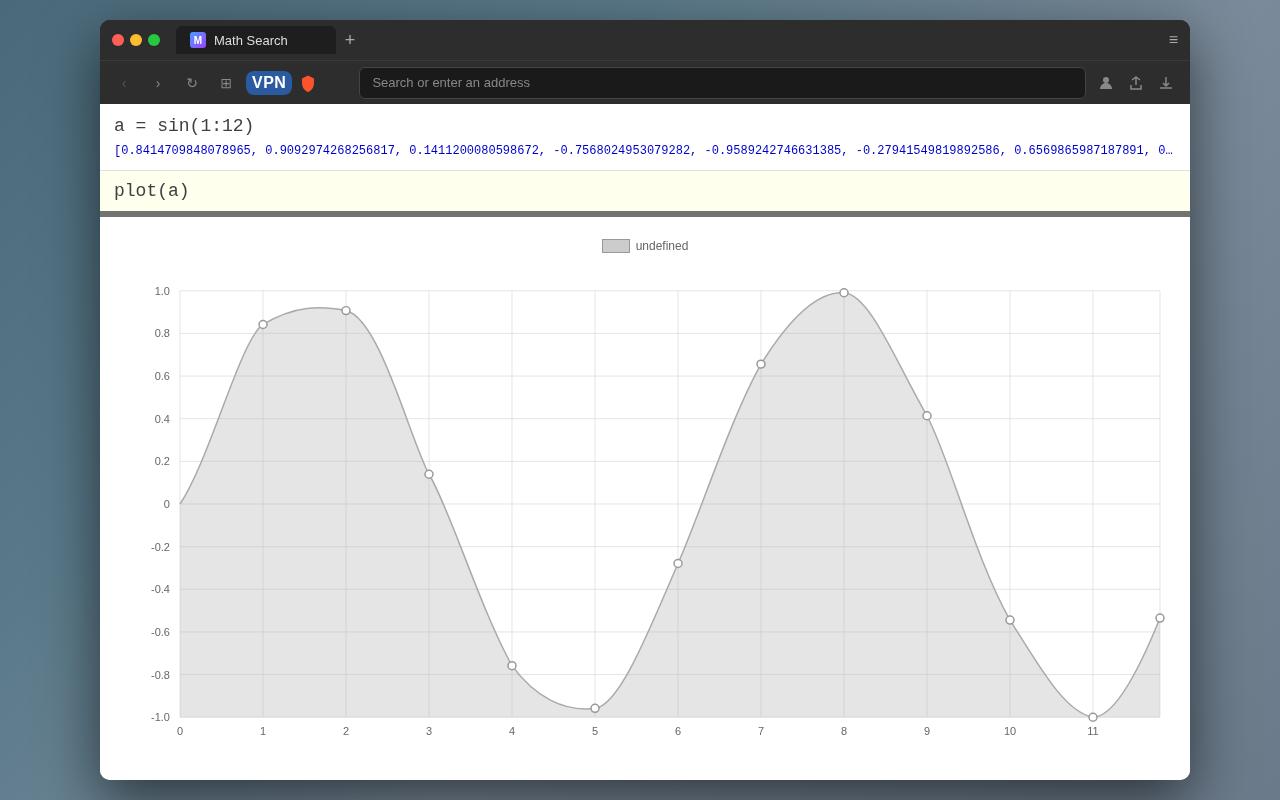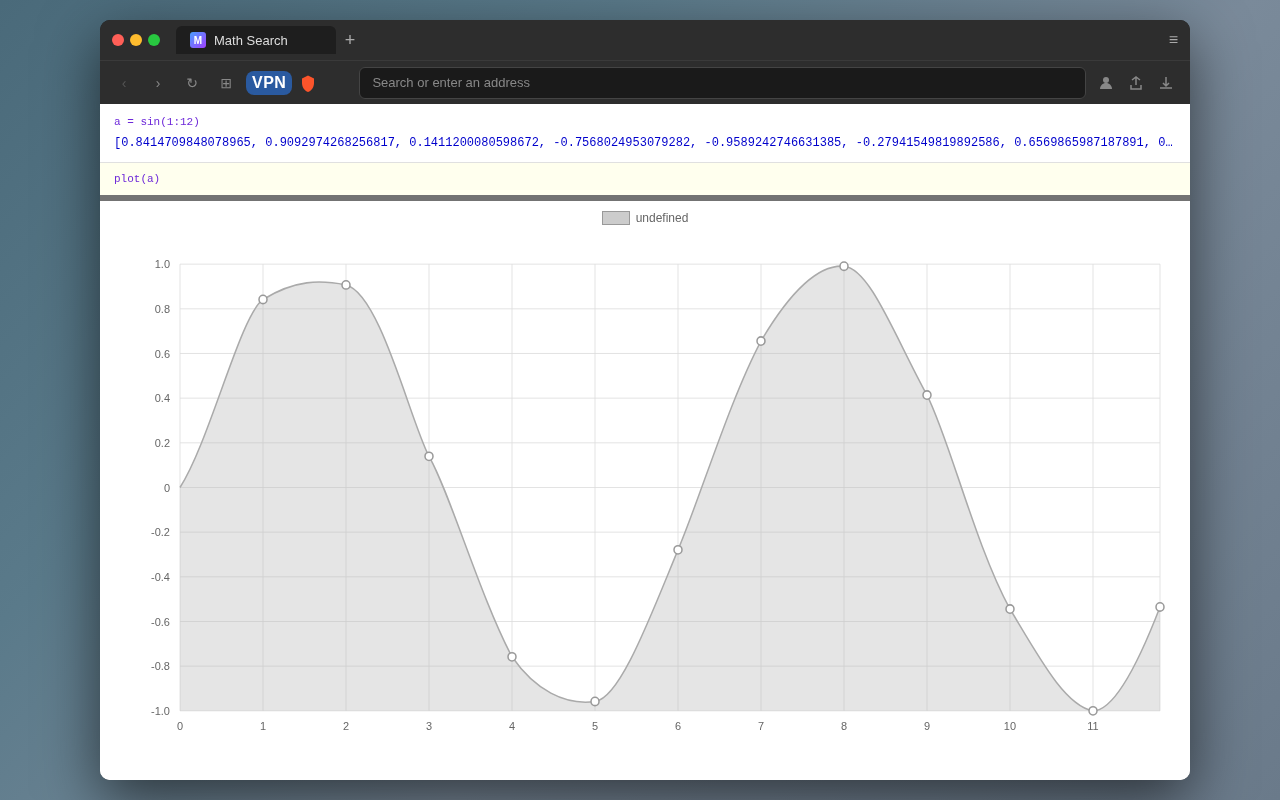--- a/index.html
+++ b/index.html
@@ -200,22 +200,22 @@
       flex-direction: column;
     }
 
     .cell-area {
       padding: 8px 14px;
       border-bottom: 1px solid #e0e0e0;
       font-family: 'Courier New', Courier, monospace;
     }
 
     .cell-input {
-      font-size: 11px;
-      color: #6d28d9;
+      font-size: 18px;
+      color: #404040;
       padding: 4px 0;
     }
 
     .cell-output {
       font-size: 12px;
       color: #00c;
       padding: 4px 0;
       white-space: nowrap;
       overflow: hidden;
       text-overflow: ellipsis;
@@ -228,21 +228,21 @@
       border-bottom: 6px solid #737373;
       font-family: 'Courier New', Courier, monospace;
       font-size: 13px;
       color: #333;
     }
 
     
     .chart-container {
       flex: 1;
       position: relative;
-      padding: 10px 20px 30px 20px;
+      padding: 22px 20px 30px 20px;
       background: white;
     }
 
     .chart-legend {
       text-align: center;
       font-size: 12px;
       color: #666;
       margin-bottom: 8px;
       display: flex;
       align-items: center;

